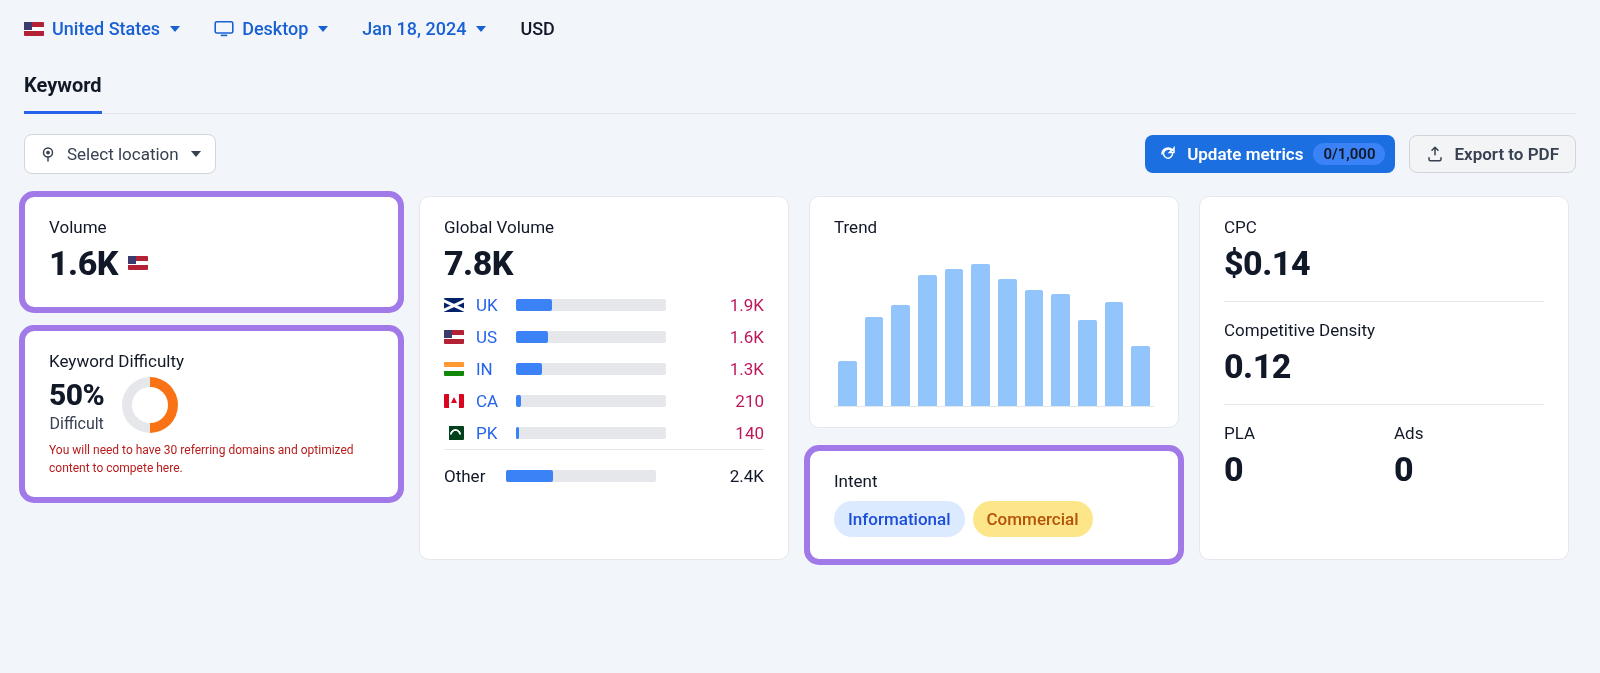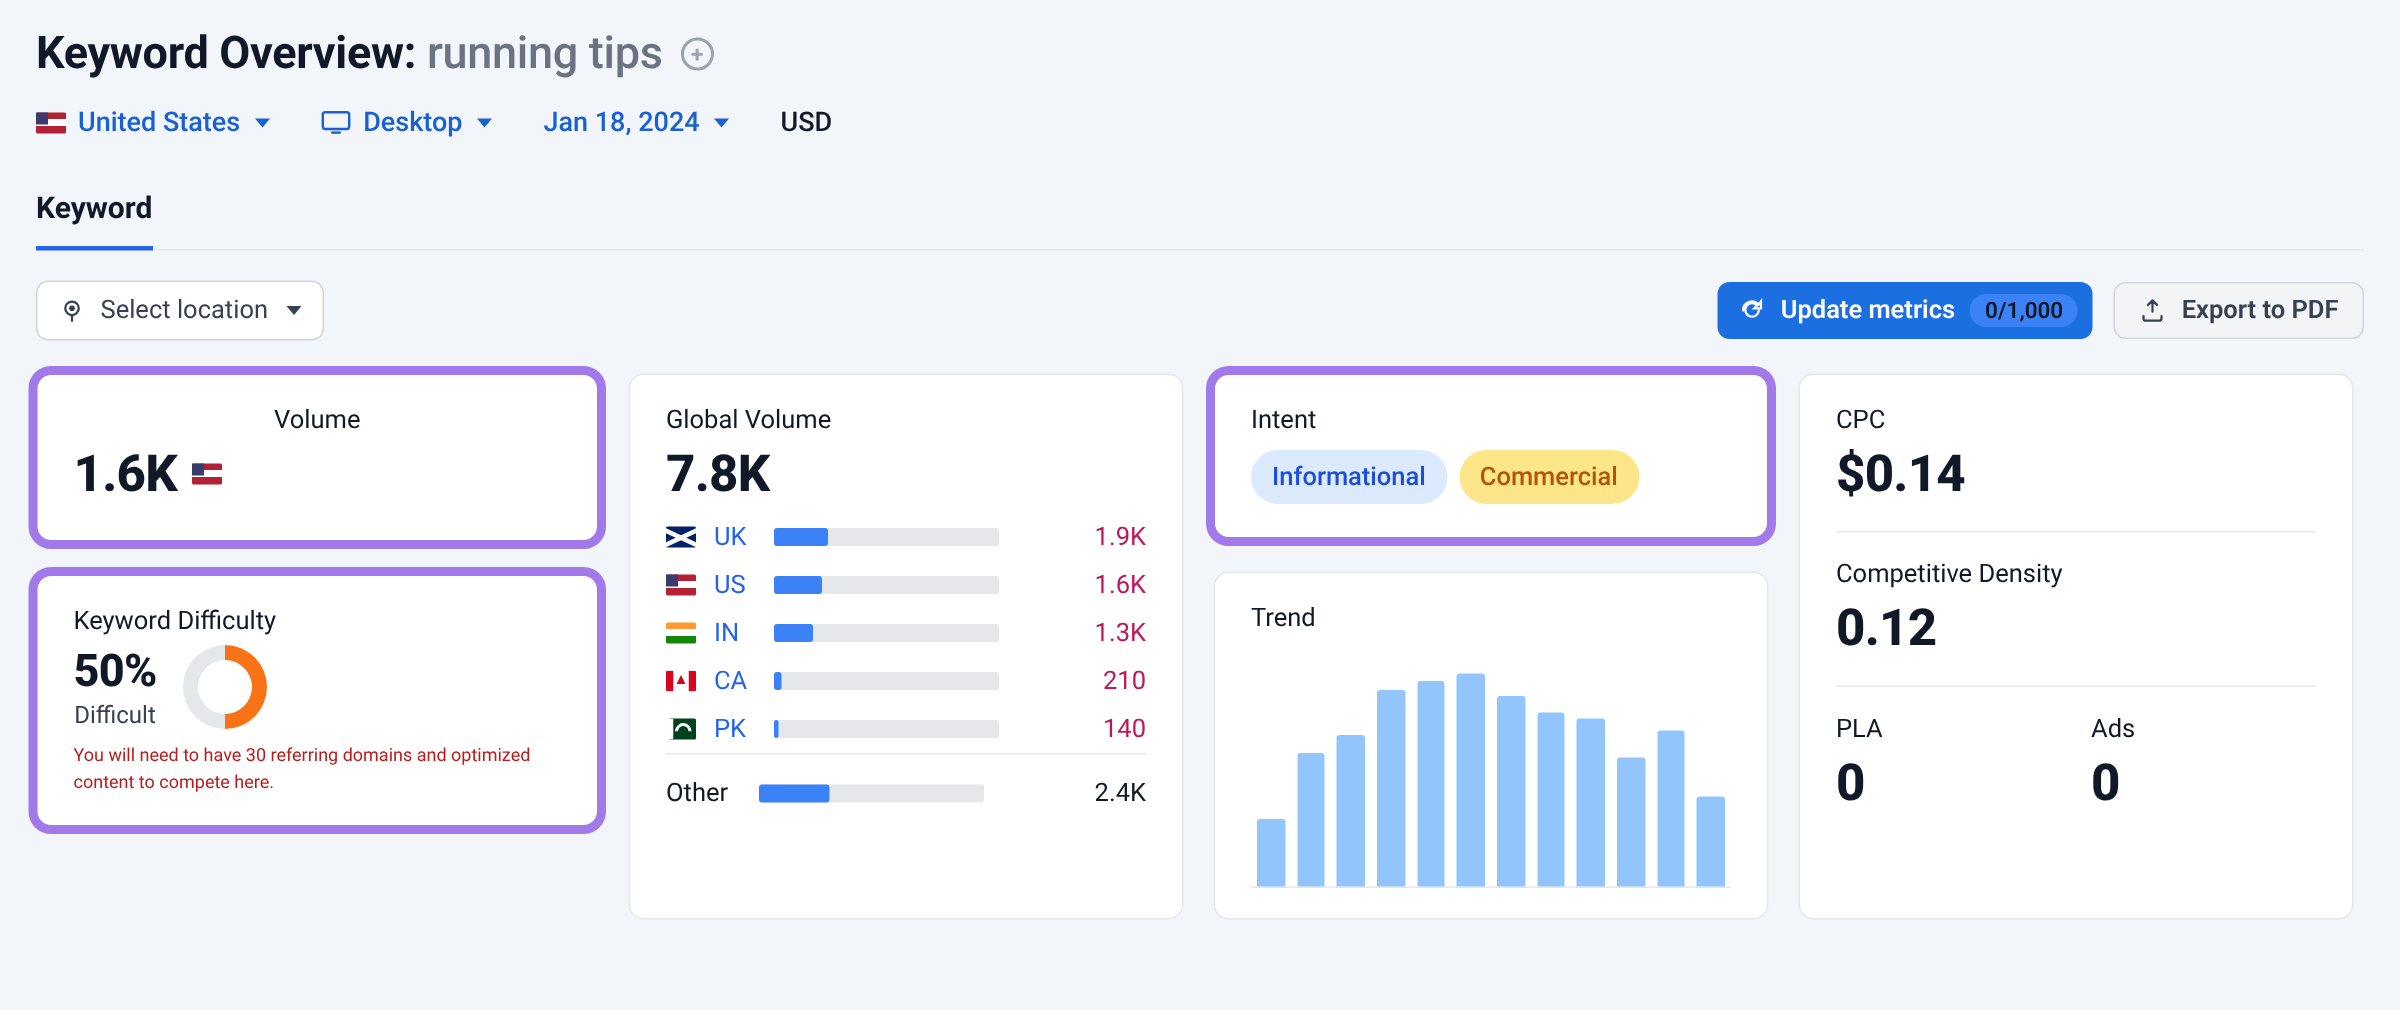--- a/index.html
+++ b/index.html
@@ -123,29 +123,20 @@
   .col3 { width: 370px; }
   .col4 { width: 370px; }
   .card.full { height:100%; }
 
 </style>
 </head>
 <body>
 
 <div class="page">
 
-  <div class="title-row">
-    <h1>
-      <span>Keyword Overview:</span>
-      <span class="title-keyword">running tips</span>
-    </h1>
-    <span class="add-circle">
-      <span>+</span>
-    </span>
-  </div>
 
   <div class="filters-row">
     <span class="filter-item">
       <span class="flag flag-us"></span>
       <span>United States</span>
       <span class="caret-down"></span>
     </span>
     <span class="filter-item">
       <svg class="desktop-icon" viewBox="0 0 24 20">
         <rect x="1" y="1" width="22" height="14" rx="2" fill="none" stroke="#1860d3" stroke-width="2"></rect>
@@ -188,21 +179,21 @@
           <path d="M12 3v10m0-10l-4 4m4-4l4 4M4 17v2a2 2 0 0 0 2 2h12a2 2 0 0 0 2-2v-2" fill="none" stroke="#374151" stroke-width="2" stroke-linecap="round"></path>
         </svg>
         <span>Export to PDF</span>
       </div>
     </div>
   </div>
 
   <div class="cards-row">
 
     <div class="col col1">
-      <div class="card highlight" style="padding-bottom:24px;text-align:center;">
+      <div class="card highlight" style="padding-bottom:24px;">
         <div class="card-label">Volume</div>
         <div style="display:flex;align-items:center;gap:10px;">
           <div class="card-big">1.6K</div>
           <span class="flag flag-us"></span>
         </div>
       </div>
       <div class="card highlight">
         <div class="card-label">Keyword Difficulty</div>
         <div class="kd-row">
           <div>
@@ -265,44 +256,44 @@
           <span class="gv-other-label">Other</span>
           <span class="gv-bar">
               <span class="gv-fill" id="gv-other-fill" style="width: 31%;"></span>
             </span>
           <span class="gv-other-val">2.4K</span>
         </div>
       </div>
     </div>
 
     <div class="col col3">
-      <div class="card highlight" style="padding-bottom:22px;">
-        <div class="card-label">Intent</div>
-        <div class="intent-chips">
-          <span class="chip chip-info">Informational</span>
-          <span class="chip chip-comm">Commercial</span>
-        </div>
-      </div>
       <div class="card">
         <div class="card-label">Trend</div>
         <div class="trend-chart" id="trend-chart">
             <div class="trend-bar" style="height: 30%;"></div>
             <div class="trend-bar" style="height: 60%;"></div>
             <div class="trend-bar" style="height: 68%;"></div>
             <div class="trend-bar" style="height: 88%;"></div>
             <div class="trend-bar" style="height: 92%;"></div>
             <div class="trend-bar" style="height: 95%;"></div>
             <div class="trend-bar" style="height: 85%;"></div>
             <div class="trend-bar" style="height: 78%;"></div>
             <div class="trend-bar" style="height: 75%;"></div>
             <div class="trend-bar" style="height: 58%;"></div>
             <div class="trend-bar" style="height: 70%;"></div>
             <div class="trend-bar" style="height: 40%;"></div>
           </div>
       </div>
+      <div class="card highlight" style="padding-bottom:22px;">
+        <div class="card-label">Intent</div>
+        <div class="intent-chips">
+          <span class="chip chip-info">Informational</span>
+          <span class="chip chip-comm">Commercial</span>
+        </div>
+      </div>
     </div>
 
     <div class="col col4">
       <div class="card full">
         <div class="card-label">CPC</div>
         <div class="card-big">$0.14</div>
         <div class="metric-divider"></div>
         <div class="card-label">Competitive Density</div>
         <div class="card-big">0.12</div>
         <div class="metric-divider"></div>

